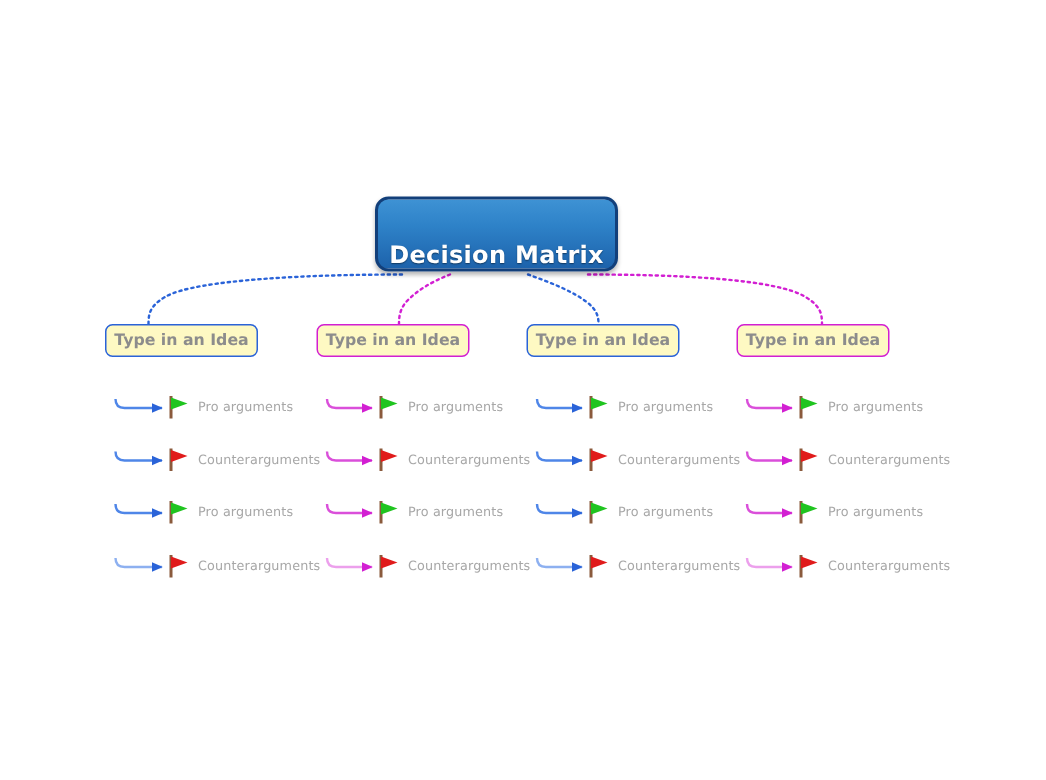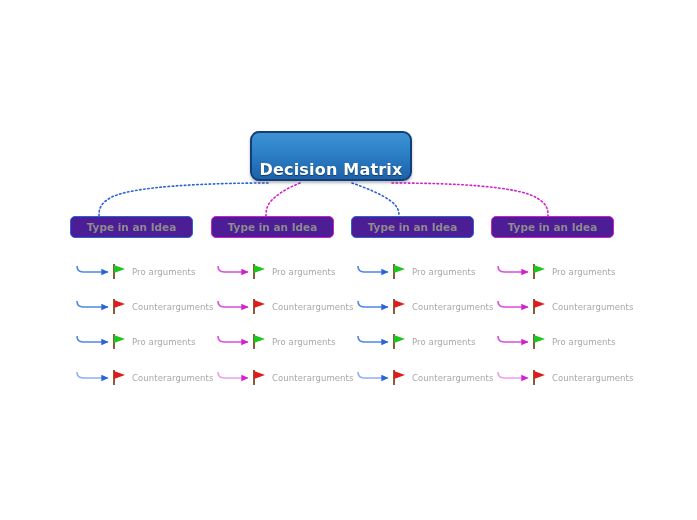--- a/index.html
+++ b/index.html
@@ -41,25 +41,25 @@
     font-size: 16px;
     font-weight: bold;
     letter-spacing: 0.2px;
     text-shadow: 0 1px 1px rgba(0,0,0,0.45);
     white-space: nowrap;
   }
   
   .idea-box {
     position: absolute;
     top: 216px;
-    width: 123px;
+    width: 102px;
     height: 22px;
     box-sizing: border-box;
     border-radius: 5px;
-    background: #4c1d95;
+    background: #fef9c3;
     display: flex;
     align-items: center;
     justify-content: center;
   }
   .idea-box .idea-label {
     color: #8c8c8c;
     font-size: 10.5px;
     font-weight: bold;
     white-space: nowrap;
   }

